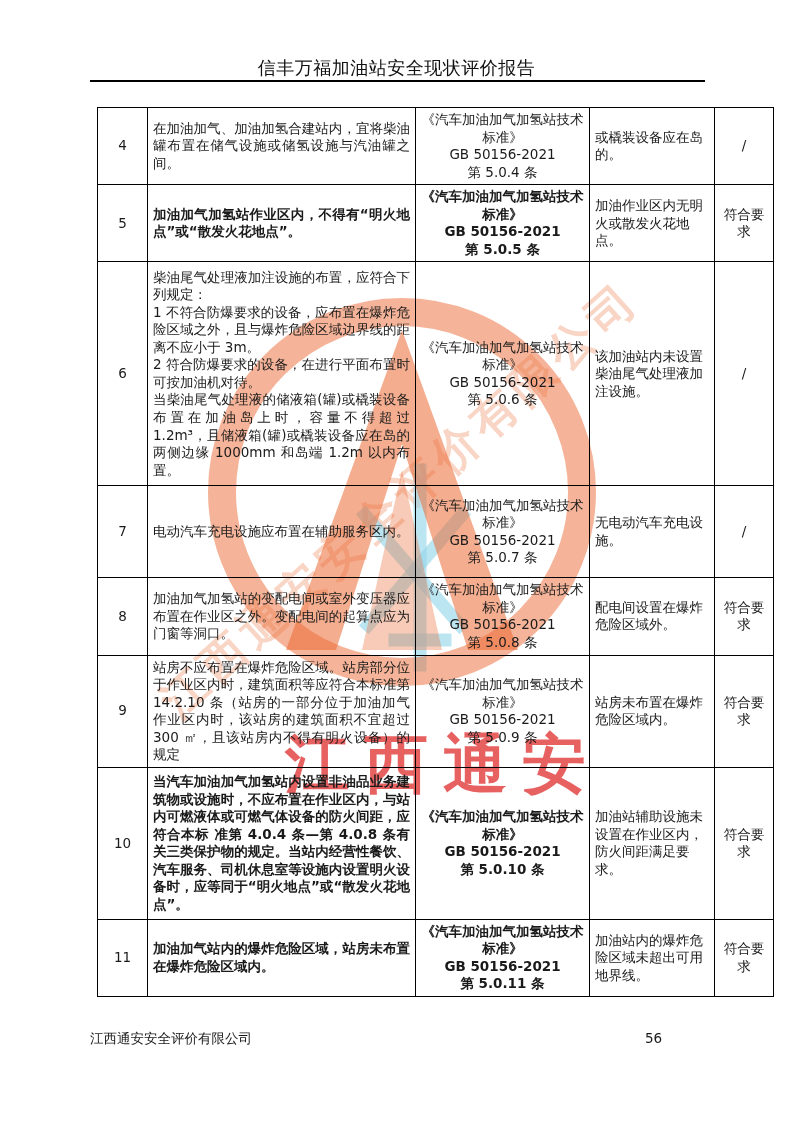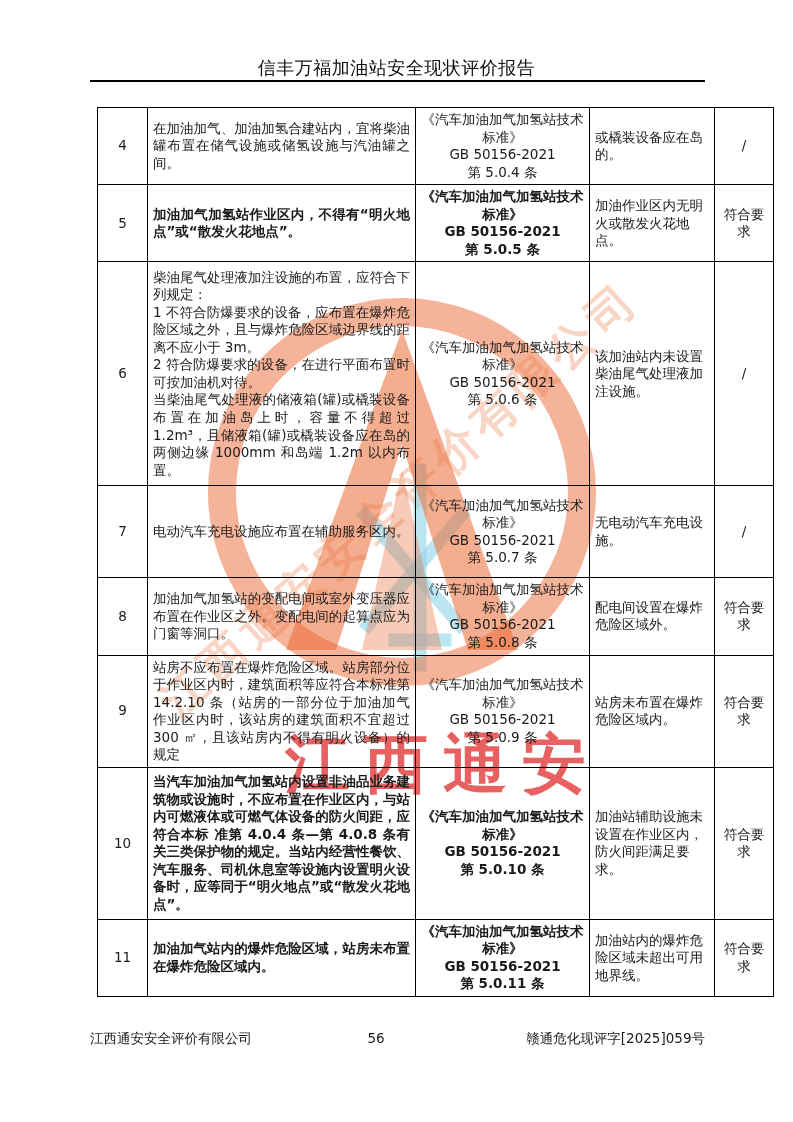--- a/index.html
+++ b/index.html
@@ -167,16 +167,15 @@
         </td>
         <td class="c-res">加油站内的爆炸危险区域未超出可用地界线。</td>
         <td class="c-status">符合要求</td>
       </tr>
     </tbody>
   </table>
 
   <div class="footer">
     <span class="f-left">江西通安安全评价有限公司</span>
     <span class="f-center">56</span>
-    <span class="f-right">赣通危化现评字[2025]059号</span>
   </div>
 
 </div>
 
 </body></html>

